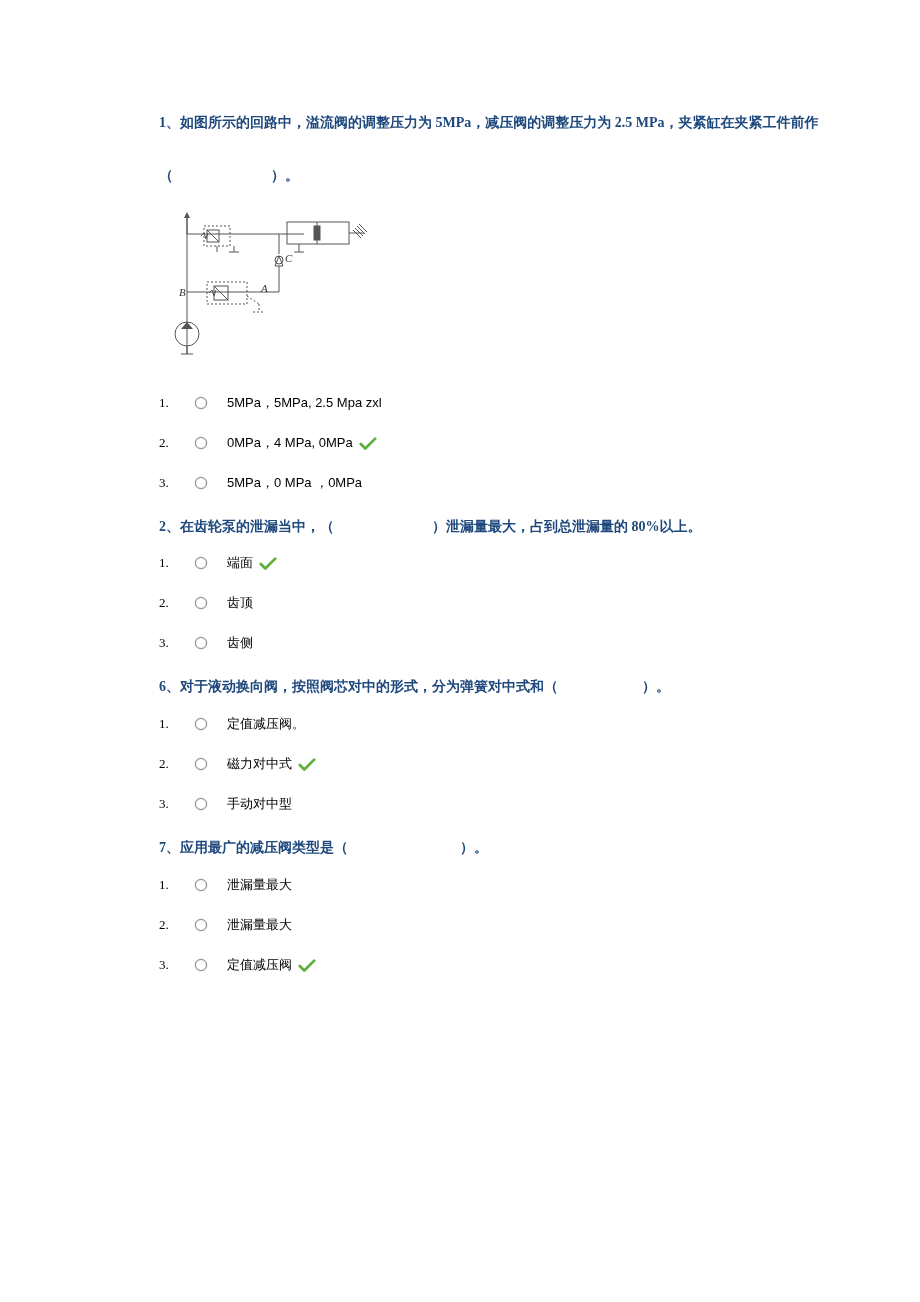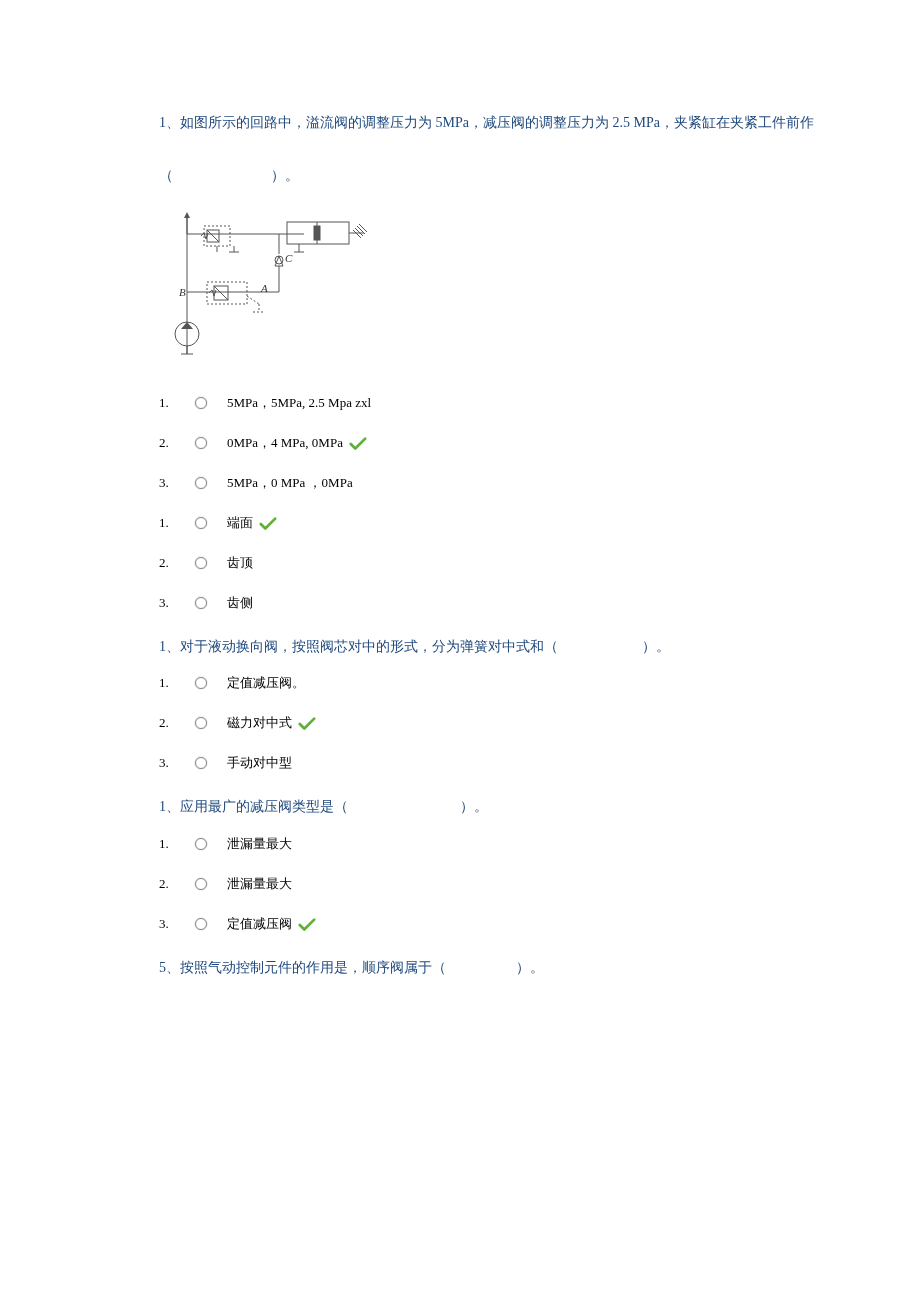--- a/index.html
+++ b/index.html
@@ -10,21 +10,21 @@
     color: #000;
     background: #fff;
     width: 920px;
   }
   .page {
     padding: 110px 0 40px 159px;
     width: 760px;
   }
   .question-text {
     color: #1F497D;
-    font-weight: normal;
+    font-weight: bold;
     line-height: 1.9;
     margin-bottom: 14px;
     font-size: 14px;
   }
   .option-row {
     display: flex;
     align-items: center;
     margin: 10px 0 22px 0;
     font-size: 13px;
   }
@@ -36,21 +36,21 @@
     width: 10px;
     height: 10px;
     border: 1px solid #888;
     border-radius: 50%;
     display: inline-block;
     margin-right: 20px;
     flex-shrink: 0;
     box-shadow: 0 0 1px #666;
   }
   .opt-text {
-    font-family: Liberation Serif, serif;
+    font-family: Liberation Sans, sans-serif;
     font-size: 13px;
   }
   .check {
     display: inline-block;
     margin-left: 6px;
     width: 16px;
     height: 14px;
     position: relative;
     vertical-align: middle;
   }
@@ -155,20 +155,21 @@
           </svg></span>
     </div>
     <div class="option-row">
       <span class="opt-num">3.</span>
       <span class="radio"></span>
       <span class="opt-text">5MPa，0 MPa ，0MPa</span>
     </div>
   </div>
 
   <div class="q-block">
+    <div class="question-text">2、在齿轮泵的泄漏当中，（　　　　　　　）泄漏量最大，占到总泄漏量的 80%以上。</div>
     <div class="option-row">
       <span class="opt-num">1.</span>
       <span class="radio"></span>
       <span class="opt-text">端面</span>
       <span class="check"><svg viewBox="0 0 20 16">
             <path d="M2 8 L7 13 L18 2" stroke="#5FAF3A" stroke-width="3" fill="none" stroke-linecap="round" stroke-linejoin="round"></path>
           </svg></span>
     </div>
     <div class="option-row">
       <span class="opt-num">2.</span>
@@ -176,21 +177,21 @@
       <span class="opt-text">齿顶</span>
     </div>
     <div class="option-row">
       <span class="opt-num">3.</span>
       <span class="radio"></span>
       <span class="opt-text">齿侧</span>
     </div>
   </div>
 
   <div class="q-block">
-    <div class="question-text">1、对于液动换向阀，按照阀芯对中的形式，分为弹簧对中式和（　　　　　　）。</div>
+    <div class="question-text">6、对于液动换向阀，按照阀芯对中的形式，分为弹簧对中式和（　　　　　　）。</div>
     <div class="option-row">
       <span class="opt-num">1.</span>
       <span class="radio"></span>
       <span class="opt-text">定值减压阀。</span>
     </div>
     <div class="option-row">
       <span class="opt-num">2.</span>
       <span class="radio"></span>
       <span class="opt-text">磁力对中式</span>
       <span class="check"><svg viewBox="0 0 20 16">
@@ -198,38 +199,35 @@
           </svg></span>
     </div>
     <div class="option-row">
       <span class="opt-num">3.</span>
       <span class="radio"></span>
       <span class="opt-text">手动对中型</span>
     </div>
   </div>
 
   <div class="q-block">
-    <div class="question-text">1、应用最广的减压阀类型是（　　　　　　　　）。</div>
+    <div class="question-text">7、应用最广的减压阀类型是（　　　　　　　　）。</div>
     <div class="option-row">
       <span class="opt-num">1.</span>
       <span class="radio"></span>
       <span class="opt-text">泄漏量最大</span>
     </div>
     <div class="option-row">
       <span class="opt-num">2.</span>
       <span class="radio"></span>
       <span class="opt-text">泄漏量最大</span>
     </div>
     <div class="option-row">
       <span class="opt-num">3.</span>
       <span class="radio"></span>
       <span class="opt-text">定值减压阀</span>
       <span class="check"><svg viewBox="0 0 20 16">
             <path d="M2 8 L7 13 L18 2" stroke="#5FAF3A" stroke-width="3" fill="none" stroke-linecap="round" stroke-linejoin="round"></path>
           </svg></span>
     </div>
   </div>
 
-  <div class="q-block">
-    <div class="question-text">5、按照气动控制元件的作用是，顺序阀属于（　　　　　）。</div>
-  </div>
 
 </div>
 
 </body></html>

